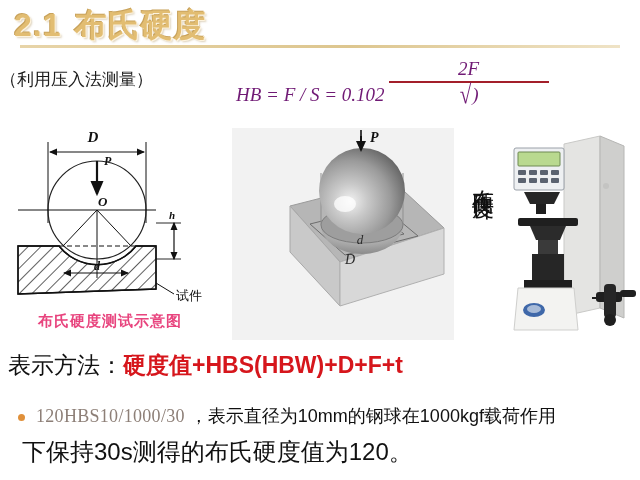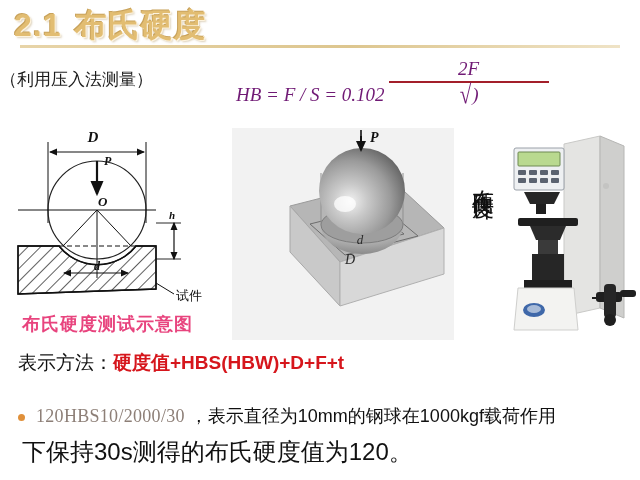--- a/index.html
+++ b/index.html
@@ -54,22 +54,22 @@
   .frac .den{padding:1px 6px 0 6px;display:flex;align-items:flex-start;}
   .sup{font-size:11px;vertical-align:super;font-style:italic;}
   .sqrt{display:inline-flex;align-items:stretch;margin:0 1px;}
   .sqrt .radsym{font-style:normal;font-size:21px;line-height:1;transform:scaleY(1.25);}
   .sqrt .radbody{border-top:1.6px solid #a31f2a;padding:1px 3px 0 2px;}
 
   
   .fig-schematic{position:absolute;left:6px;top:128px;width:215px;height:205px;}
   .fig-schematic svg{display:block;}
   .fig-caption{
-    position:absolute;left:22px;top:312px;
-    font-size:18px;font-weight:bold;color:#e8447e;
+    position:absolute;left:38px;top:312px;
+    font-size:15px;font-weight:bold;color:#e8447e;
     font-family:"Liberation Serif","DejaVu Serif",serif;
     letter-spacing:1px;white-space:nowrap;
   }
 
   
   .fig-3d{position:absolute;left:232px;top:128px;width:222px;height:212px;background:#f2f2f2;}
   .fig-3d svg{display:block;}
 
   
   .fig-machine{position:absolute;left:496px;top:130px;width:144px;height:212px;background:#fff;}
@@ -79,21 +79,21 @@
     width:30px;
     font-size:22px;line-height:1.04;color:#111;
     writing-mode:vertical-rl;text-orientation:upright;
     letter-spacing:2px;
     font-family:"Liberation Sans","DejaVu Sans",sans-serif;
   }
 
   
   .notation{
     position:absolute;left:8px;top:350px;
-    font-size:19px;white-space:nowrap;margin-left:10px;
+    font-size:23px;white-space:nowrap;
   }
   .notation .lab{color:#111;}
   .notation .val{color:#d6161c;font-weight:bold;}
 
   
   .bullet-block{position:absolute;left:10px;top:404px;width:626px;}
   .bullet-dot{
     position:absolute;left:8px;top:10px;width:7px;height:7px;border-radius:50%;
     background:#e0903a;
   }
@@ -290,19 +290,19 @@
     </svg>
   </div>
 
   <div class="notation">
     <span class="lab">表示方法：</span><span class="val">硬度值+HBS(HBW)+D+F+t</span>
   </div>
 
   <div class="bullet-block">
     <div class="bullet-dot"></div>
     <div class="bullet-line1">
-      <span class="code">120HBS10/2000/30</span>
+      <span class="code">120HBS10/1000/30</span>
       <span>，表示直径为10mm的钢球在1000kgf载荷作用</span>
     </div>
     <div class="bullet-line2">下保持30s测得的布氏硬度值为120。</div>
   </div>
 
 </div>
 
 </body></html>

